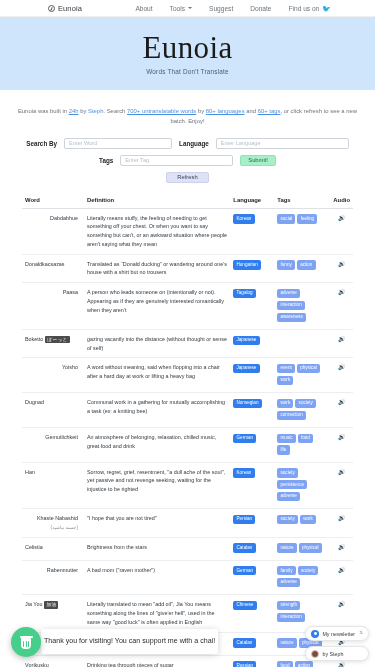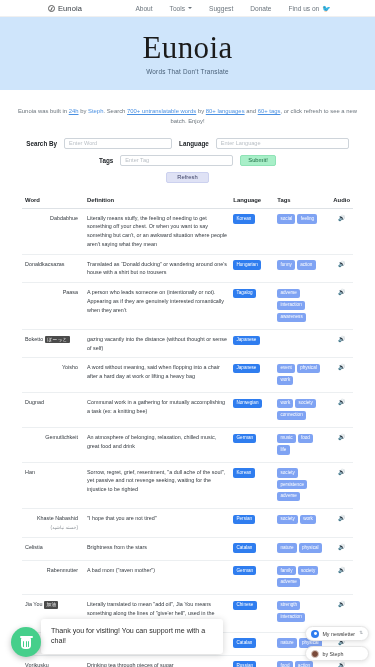--- a/index.html
+++ b/index.html
@@ -194,21 +194,21 @@
     position:absolute; width:1.1px; height:6.5px;
     background:#46cf8b; top:5px; border-radius:1px;
   }
   .cup-l1{ left:3.4px; } .cup-l2{ left:5.7px; } .cup-l3{ left:8px; }
 
   .tip-bubble{
     position:absolute; left:41px; bottom:13px;
     background:#ffffff;
     border-radius:3px;
     box-shadow:0 1px 7px rgba(0,0,0,.18);
-    padding:7px 10px;
+    padding:7px 3px;
     font-size:7.1px; line-height:1.5;
     color:#2b2b2b;
     max-width:182px;
     z-index:39;
   }
 
   .side-widgets{
     position:absolute; right:6px; bottom:6px;
     display:flex; flex-direction:column; gap:5px;
     z-index:40;

